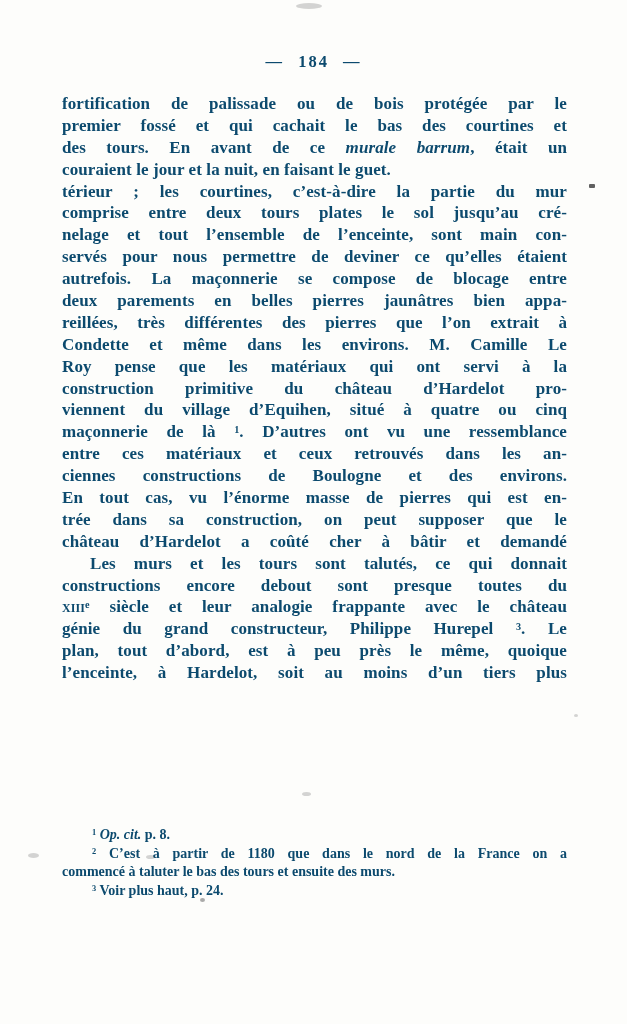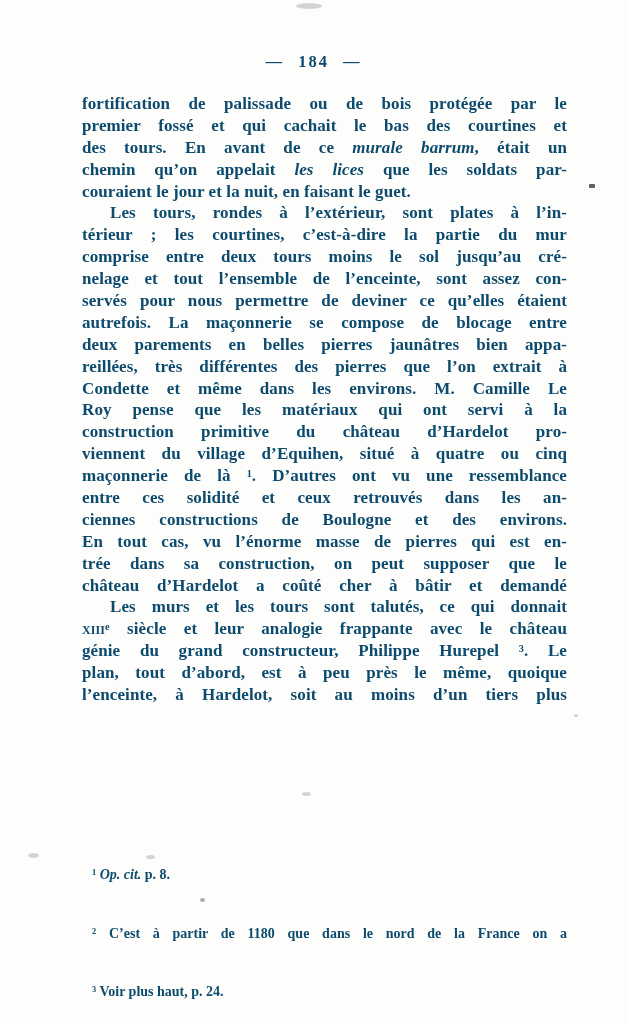--- a/index.html
+++ b/index.html
@@ -9,27 +9,26 @@
     background:#fdfdfb;color:#0c4a6e;overflow:hidden;
   }
   .page-number{
     position:absolute;top:52px;left:0;width:100%;
     text-align:center;font-size:16.5px;font-weight:700;
     letter-spacing:2px;word-spacing:8px;
   }
   .body-block{position:absolute;top:93px;left:62px;width:505px;}
   .line{
     height:21.9px;line-height:21.9px;font-size:17px;font-weight:700;
-    letter-spacing:.1px;overflow:hidden;margin-left:20px;
+    letter-spacing:.1px;overflow:hidden;
   }
   .footnote-block{position:absolute;top:826px;left:62px;width:505px;}
   .fline{
     height:18.5px;line-height:18.5px;font-size:14px;font-weight:700;
     overflow:hidden;
-    margin-top:40px;
   }
   .just{text-align:justify;text-align-last:justify;}
   .ind{text-indent:28px;}
   .fline.ind{text-indent:30px;}
   .it{font-style:italic;}
   .sc{font-variant:small-caps;}
   sup{font-size:.6em;line-height:0;position:relative;top:-.45em;vertical-align:baseline;}
   .speck{position:absolute;background:#444;border-radius:50%;}
   .speck.faint{opacity:.22;filter:blur(.6px);}
   .speck.mid{opacity:.45;}
@@ -39,50 +38,50 @@
 <body>
 
 <div class="page">
 
   <div class="page-number">— 184 —</div>
 
   <div class="body-block" id="body-block">
       <div class="line just"><span>fortification de palissade ou de bois protégée par le</span></div>
       <div class="line just"><span>premier fossé et qui cachait le bas des courtines et</span></div>
       <div class="line just"><span>des tours. En avant de ce </span><span class="it">murale barrum</span><span>, était un</span></div>
-      <div class="line just"><span>chemin qu’on appelait </span><span class="it">les lices</span><span> que les soldats par-</span></div>
       <div class="line"><span>couraient le jour et la nuit, en faisant le guet.</span></div>
-      <div class="line just ind"><span>Les tours, rondes à l’extérieur, sont plates à l’in-</span></div>
       <div class="line just"><span>térieur ; les courtines, c’est-à-dire la partie du mur</span></div>
-      <div class="line just"><span>comprise entre deux tours moins le sol jusqu’au cré-</span></div>
-      <div class="line just"><span>nelage et tout l’ensemble de l’enceinte, sont assez con-</span></div>
+      <div class="line just"><span>comprise entre deux tours plates le sol jusqu’au cré-</span></div>
+      <div class="line just"><span>nelage et tout l’ensemble de l’enceinte, sont main con-</span></div>
       <div class="line just"><span>servés pour nous permettre de deviner ce qu’elles étaient</span></div>
       <div class="line just"><span>autrefois. La maçonnerie se compose de blocage entre</span></div>
       <div class="line just"><span>deux parements en belles pierres jaunâtres bien appa-</span></div>
       <div class="line just"><span>reillées, très différentes des pierres que l’on extrait à</span></div>
       <div class="line just"><span>Condette et même dans les environs. M. Camille Le</span></div>
       <div class="line just"><span>Roy pense que les matériaux qui ont servi à la</span></div>
       <div class="line just"><span>construction primitive du château d’Hardelot pro-</span></div>
       <div class="line just"><span>viennent du village d’Equihen, situé à quatre ou cinq</span></div>
       <div class="line just"><span>maçonnerie de là </span><sup>1</sup><span>. D’autres ont vu une ressemblance</span></div>
-      <div class="line just"><span>entre ces solidité et ceux retrouvés dans les an-</span></div>
+      <div class="line just"><span>entre ces matériaux et ceux retrouvés dans les an-</span></div>
       <div class="line just"><span>ciennes constructions de Boulogne et des environs.</span></div>
       <div class="line just"><span>En tout cas, vu l’énorme masse de pierres qui est en-</span></div>
       <div class="line just"><span>trée dans sa construction, on peut supposer que le</span></div>
       <div class="line just"><span>château d’Hardelot a coûté cher à bâtir et demandé</span></div>
       <div class="line just ind"><span>Les murs et les tours sont talutés, ce qui donnait</span></div>
+      <div class="line just"><span>constructions encore debout sont presque toutes du</span></div>
       <div class="line just"><span class="sc">xiii</span><sup>e</sup><span> siècle et leur analogie frappante avec le château</span></div>
       <div class="line just"><span>génie du grand constructeur, Philippe Hurepel </span><sup>3</sup><span>. Le</span></div>
       <div class="line just"><span>plan, tout d’abord, est à peu près le même, quoique</span></div>
       <div class="line just"><span>l’enceinte, à Hardelot, soit au moins d’un tiers plus</span></div>
     </div>
 
   <div class="footnote-block" id="footnote-block">
       <div class="fline ind"><sup>1</sup><span> </span><span class="it">Op. cit.</span><span> p. 8.</span></div>
       <div class="fline just ind"><sup>2</sup><span> C’est à partir de 1180 que dans le nord  de la France on a</span></div>
+      <div class="fline"><span>commencé à taluter le bas des tours et ensuite des  murs.</span></div>
       <div class="fline ind"><sup>3</sup><span> Voir plus haut, p. 24.</span></div>
     </div>
 
   <div class="speck faint" style="left:296px;top:3px;width:26px;height:6px;"></div>
   <div class="speck dark" style="left:589px;top:184px;width:6px;height:4px;"></div>
   <div class="speck faint" style="left:28px;top:853px;width:11px;height:5px;"></div>
   <div class="speck faint" style="left:146px;top:855px;width:9px;height:4px;"></div>
   <div class="speck mid" style="left:200px;top:898px;width:5px;height:4px;"></div>
   <div class="speck faint" style="left:302px;top:792px;width:9px;height:4px;"></div>
   <div class="speck faint" style="left:574px;top:714px;width:4px;height:3px;"></div>

